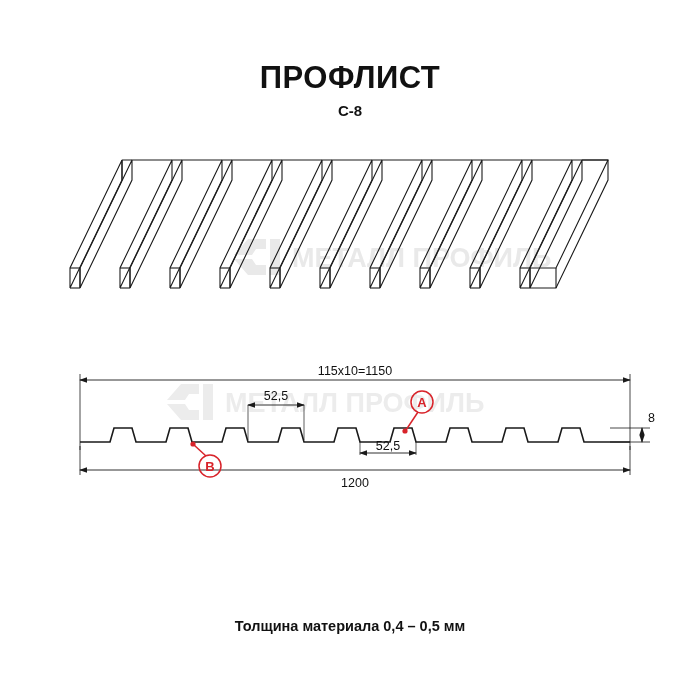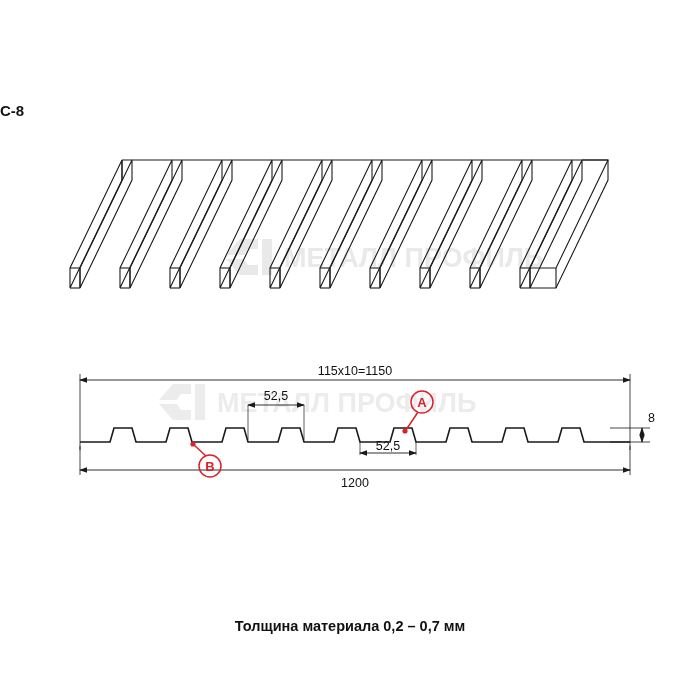--- a/index.html
+++ b/index.html
@@ -29,20 +29,21 @@
     font-size: 31px;
     font-weight: bold;
     letter-spacing: 0.5px;
     color: #111111;
   }
   .subtitle {
     position: absolute;
     top: 102px;
     left: 0;
     width: 700px;
+    text-align: center;
     font-size: 15px;
     font-weight: bold;
     color: #111111;
   }
   .footer-note {
     position: absolute;
     top: 618px;
     left: 0;
     width: 700px;
     text-align: center;
@@ -61,20 +62,21 @@
     position: absolute;
     top: 350px;
     left: 50px;
     width: 610px;
     height: 150px;
     text-decoration: underline;
   }
   .watermark {
     position: absolute;
     pointer-events: none;
+    margin-left: 8px;
   }
   .wm1 { top: 215px; left: 222px; }
   .wm2 { top: 360px; left: 155px; }
   svg { display: block; overflow: visible; }
   .dim-text {
     font-family: "Liberation Sans", sans-serif;
     font-size: 12.5px;
     fill: #111111;
   }
   .callout-text {
@@ -82,20 +84,21 @@
     font-size: 13px;
     font-weight: bold;
     fill: #d8232a;
   }
 </style>
 </head>
 <body>
 
 <div class="page">
 
+  <div class="title">ПРОФЛИСТ</div>
   <div class="subtitle">С-8</div>
 
   <div class="watermark wm1">
     <svg width="300" height="70" viewBox="0 0 300 70">
       <g fill="#e9e9e9" stroke="none">
         <path d="M4,40 L18,24 L36,24 L36,34 L26,34 L22,40 Z"></path>
         <path d="M4,44 L22,44 L26,50 L36,50 L36,60 L18,60 Z"></path>
         <rect x="40" y="24" width="10" height="36"></rect>
       </g>
       <text x="62" y="52" font-family="Liberation Sans, sans-serif" font-size="27" font-weight="bold" fill="#e9e9e9">МЕТАЛЛ ПРОФИЛЬ</text>
@@ -273,15 +276,15 @@
 
       <g stroke="#d8232a" fill="none" stroke-width="1.5">
         <circle cx="160" cy="116" r="11"></circle>
         <path d="M156,106 L144,95"></path>
         <circle cx="143" cy="94" r="2.6" fill="#d8232a" stroke="none"></circle>
       </g>
       <text class="callout-text" x="160" y="121" text-anchor="middle">B</text>
     </svg>
   </div>
 
-  <div class="footer-note">Толщина материала 0,2 – 0,7 мм</div>
+  <div class="footer-note">Толщина материала 0,4 – 0,5 мм</div>
 
 </div>
 
 </body></html>

